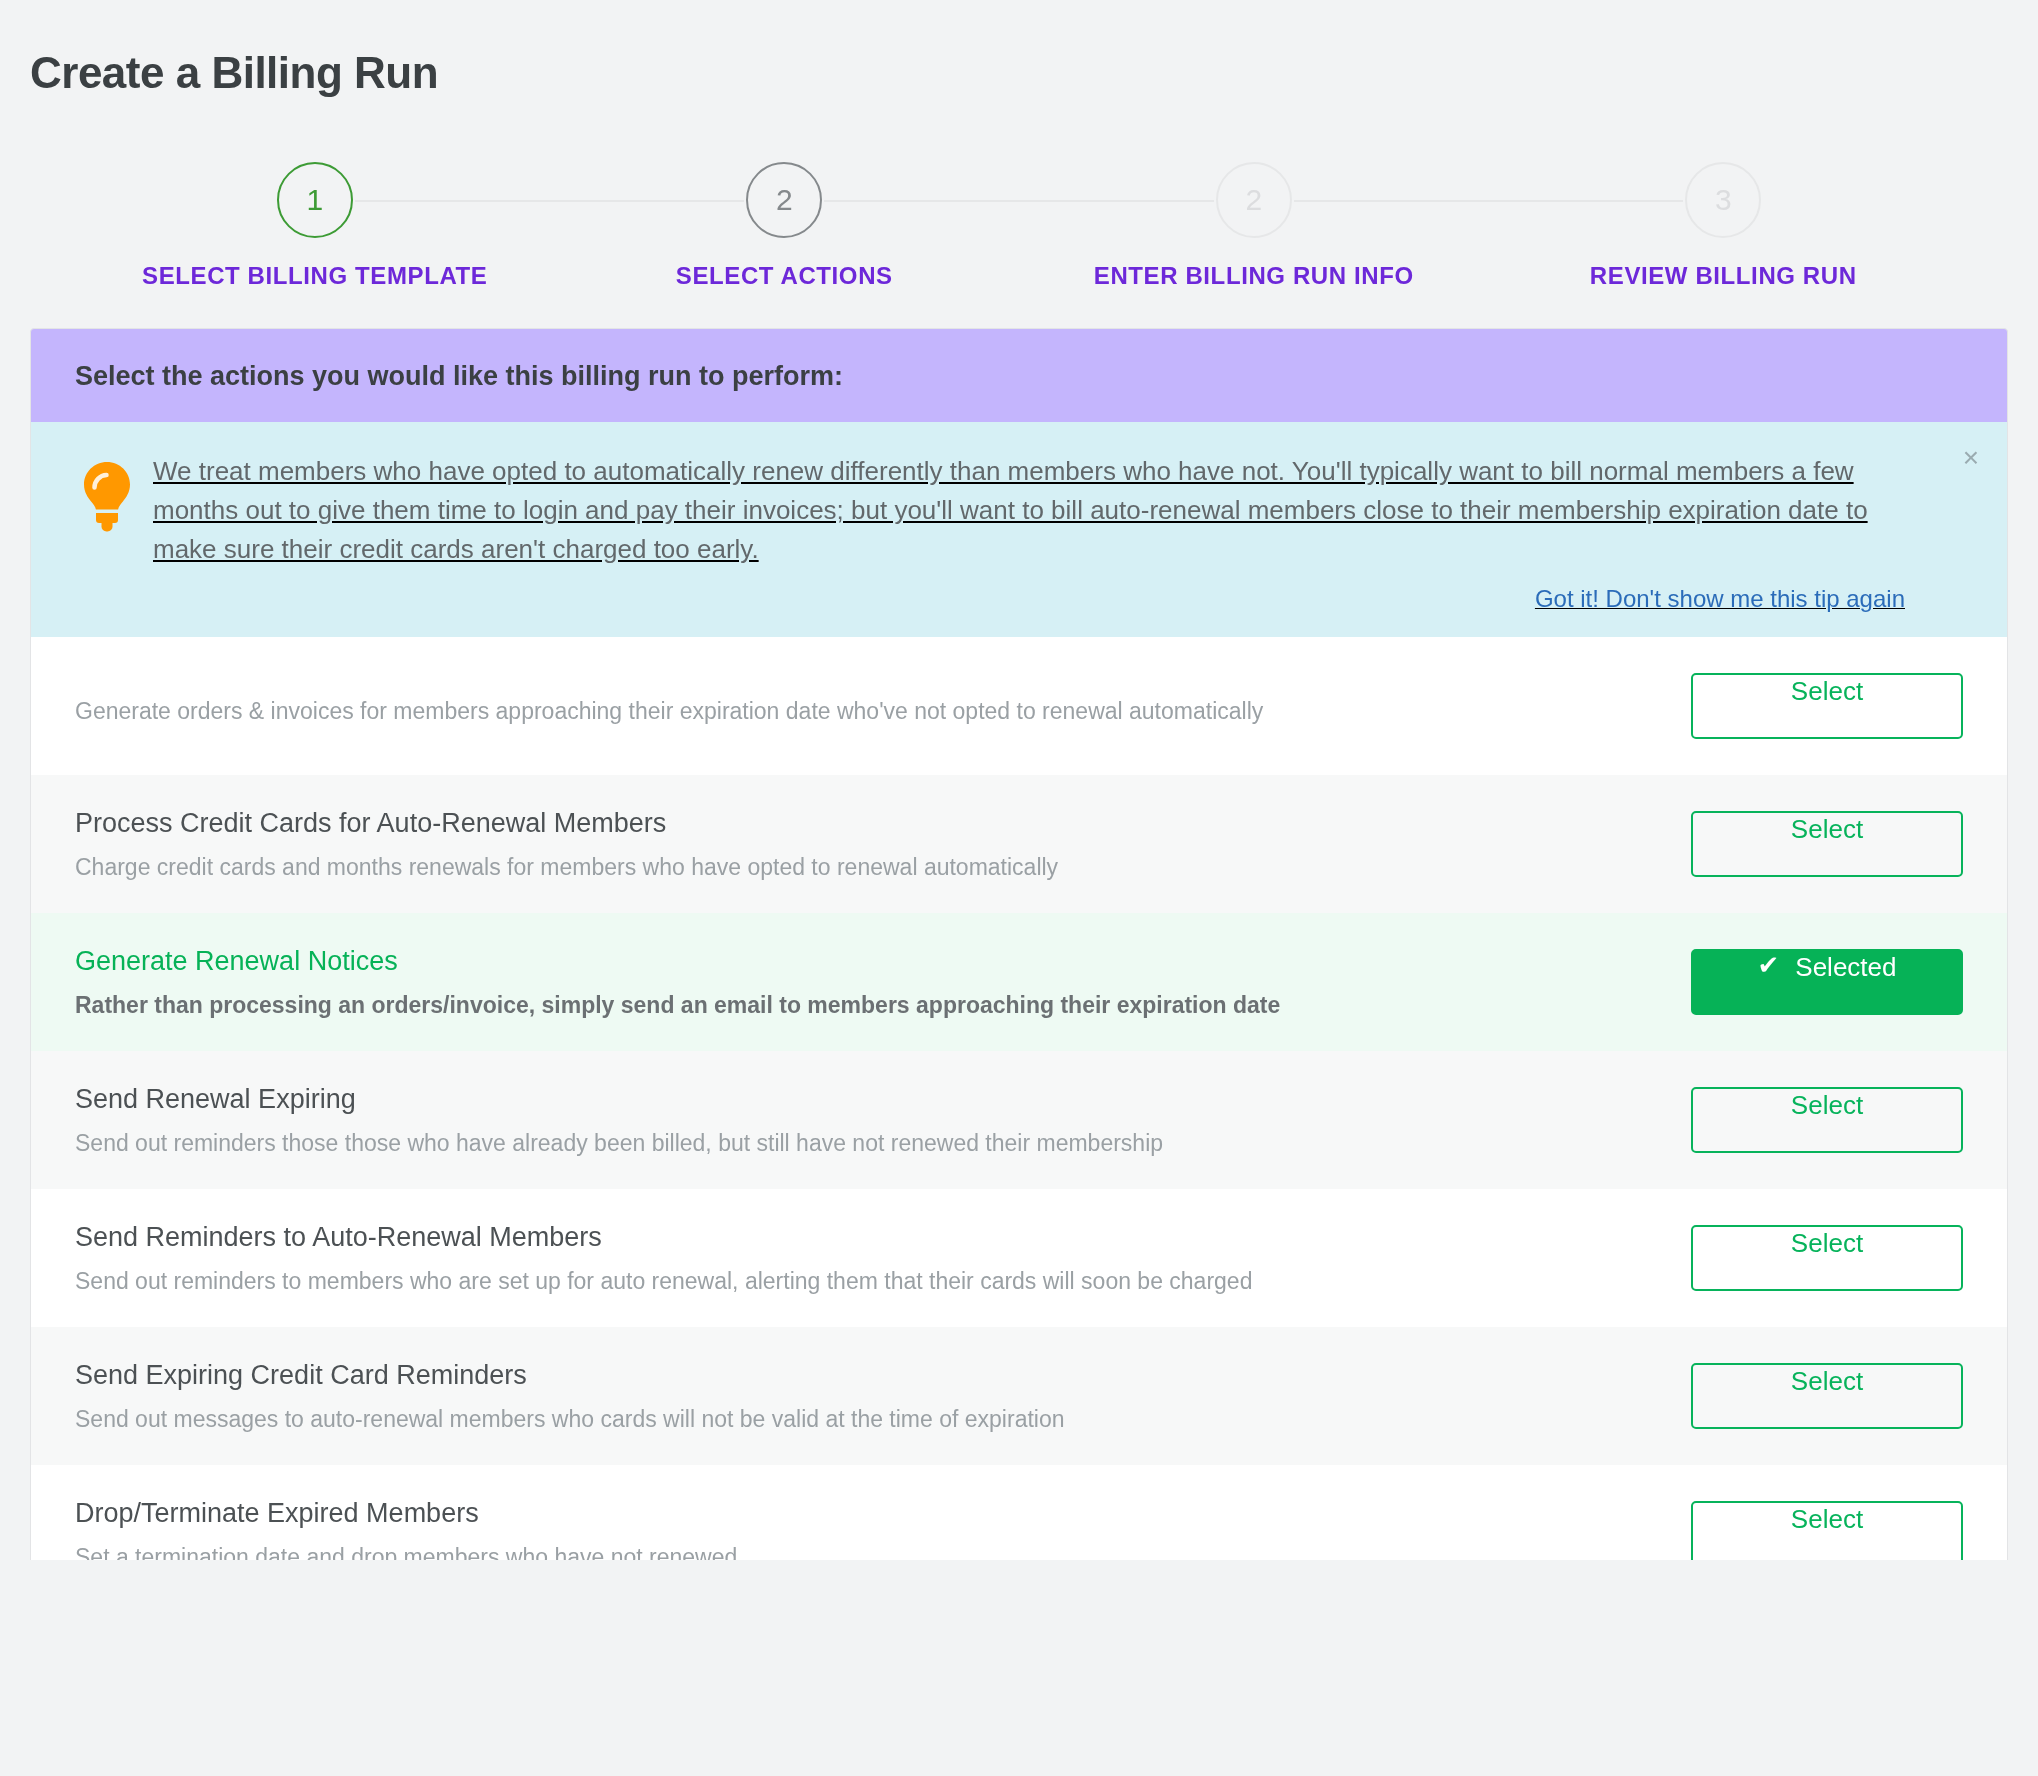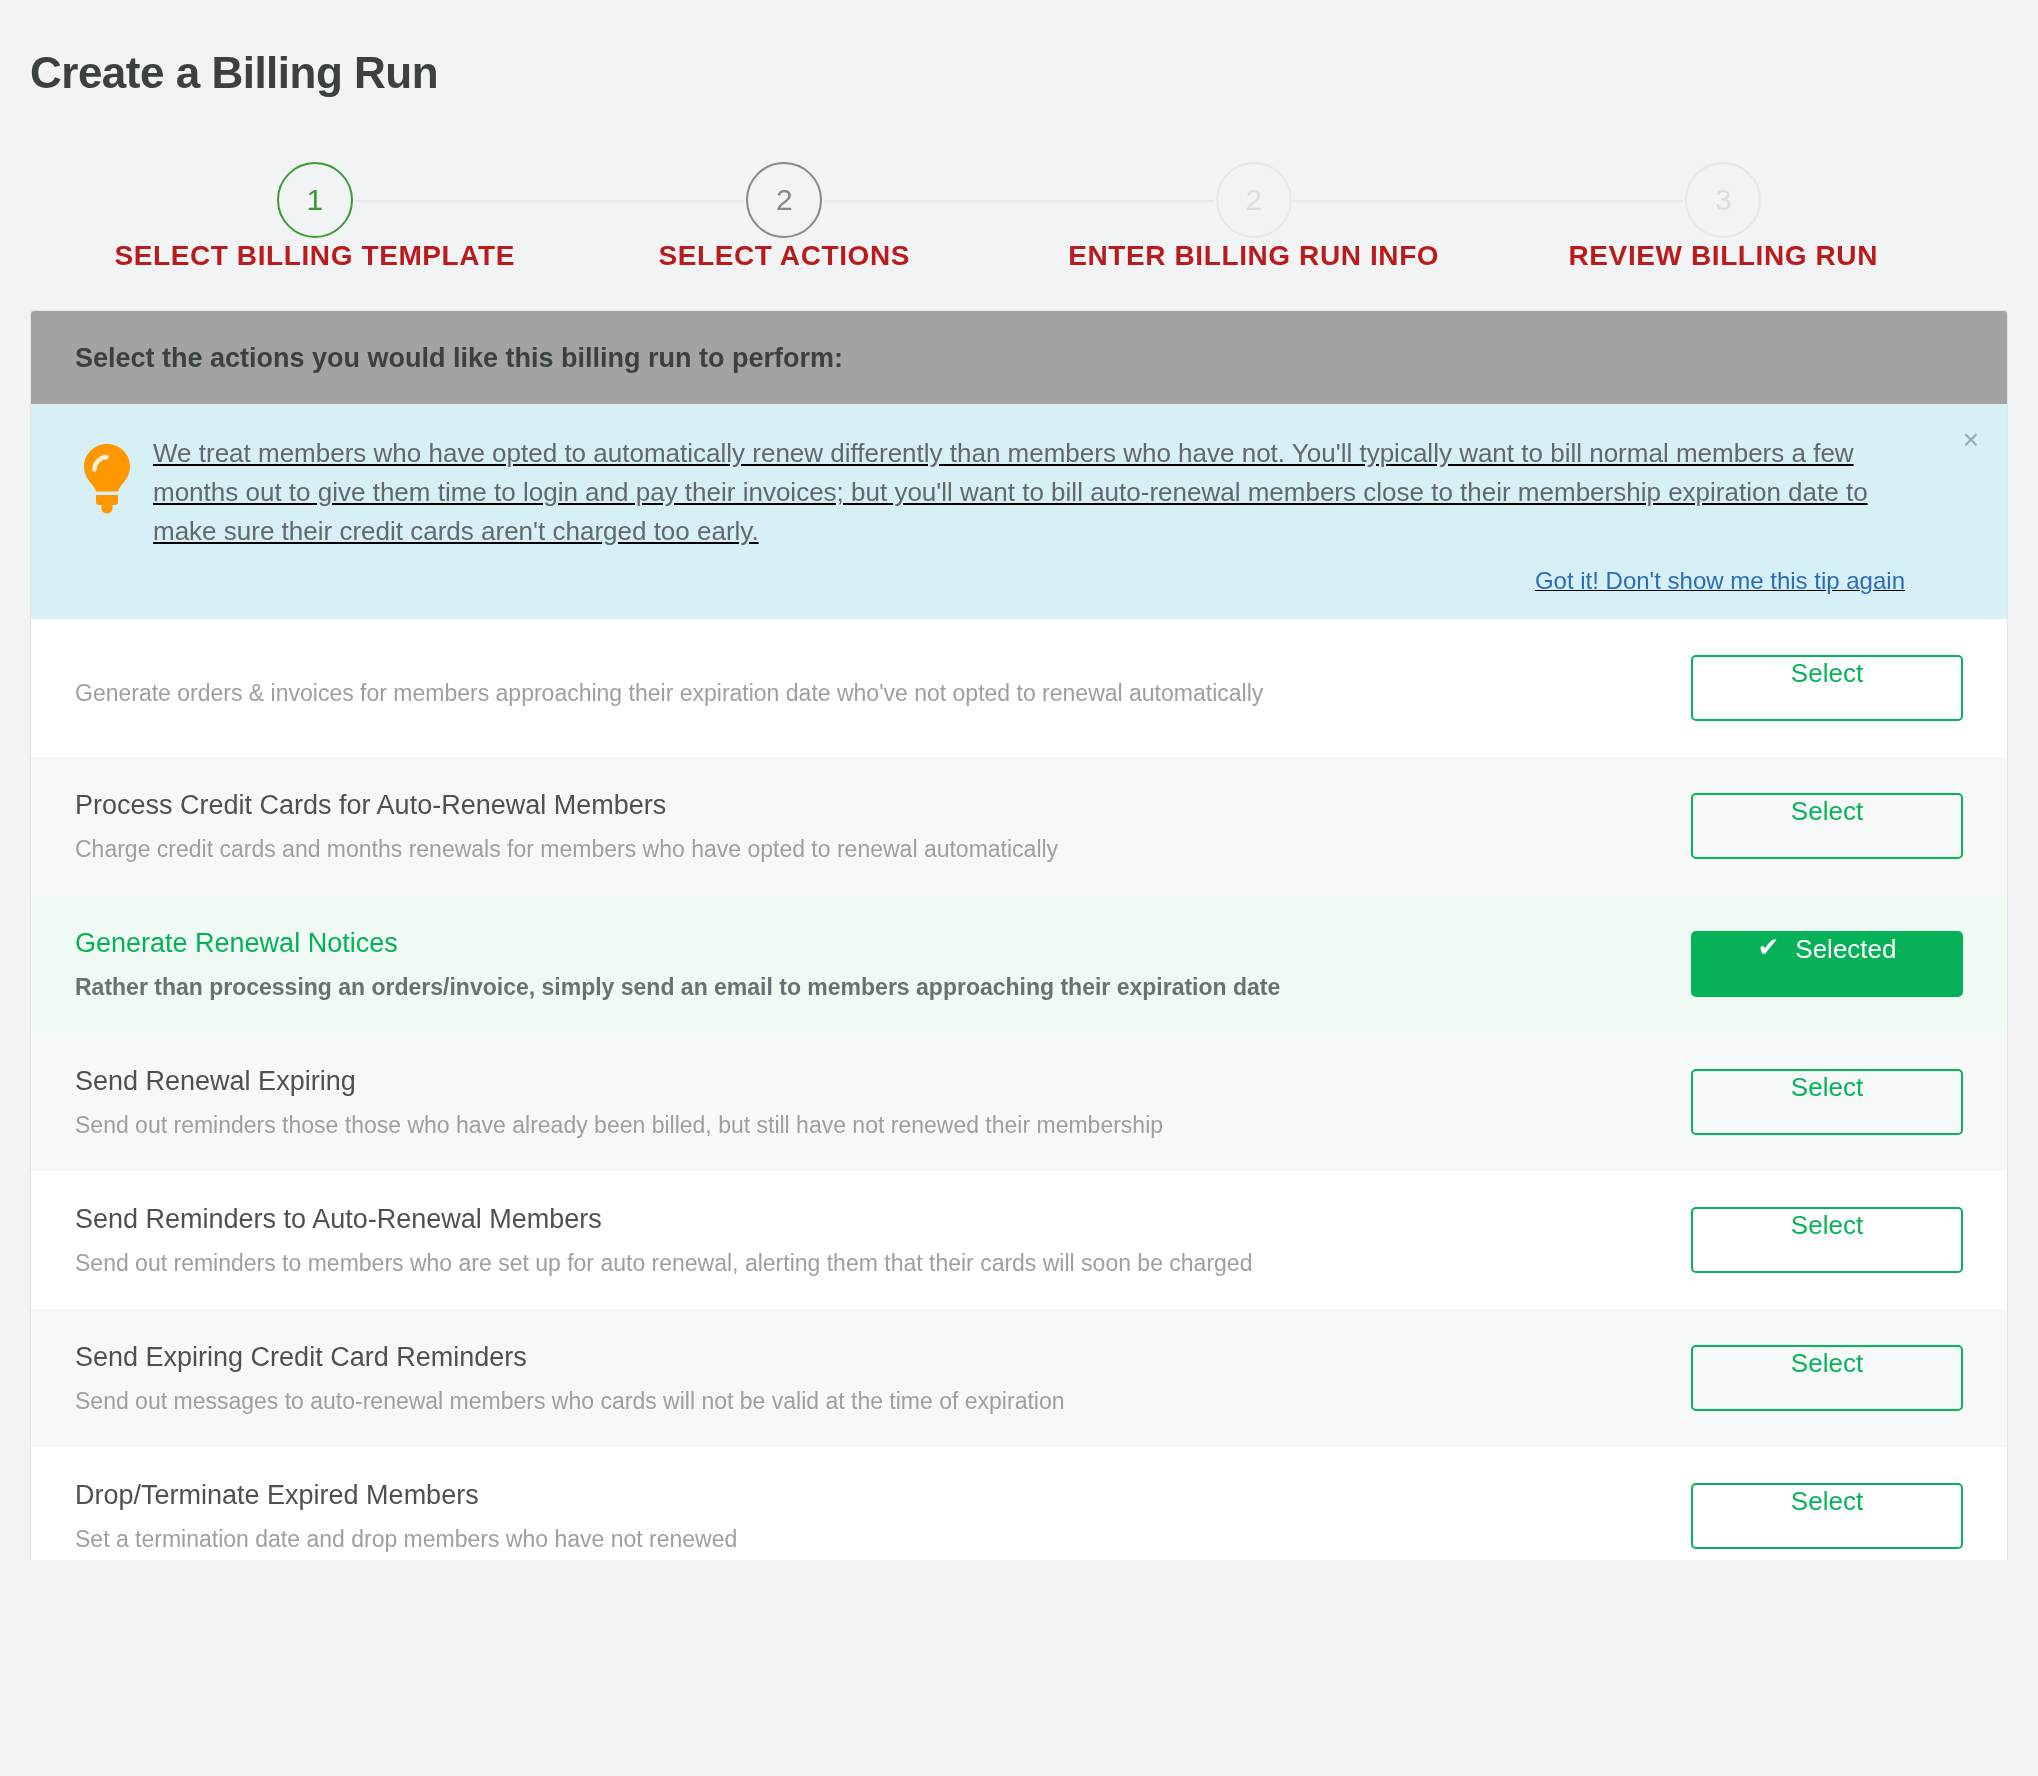--- a/index.html
+++ b/index.html
@@ -65,32 +65,33 @@
     display: flex; align-items: center; justify-content: center;
     font-size: 30px;
     color: #7c8184;
     position: relative; z-index: 1;
   }
   .step.done .step-circle { border-color: #3d9b35; color: #3d9b35; }
   .step.active .step-circle { border-color: #85898c; color: #85898c; }
   .step.future .step-circle { border-color: #e6e7e8; color: #dcdddf; }
 
   .step-label {
-    font-size: 28px;
+    margin-top: 22px;
+    font-size: 24px;
     font-weight: bold;
     letter-spacing: 0.6px;
-    color: #b91c1c;
+    color: #6d28d9;
     text-transform: uppercase;
     white-space: nowrap;
   }
 
   
   .card {
     margin: 38px 30px 0 30px;
-    background: #a3a3a3;
+    background: #c4b5fd;
     border: 1px solid #e3e4e6;
     border-radius: 4px;
     overflow: hidden;
   }
   .card-header {
     padding: 32px 44px 30px 44px;
     font-size: 27px;
     font-weight: bold;
     color: #3b4043;
   }

